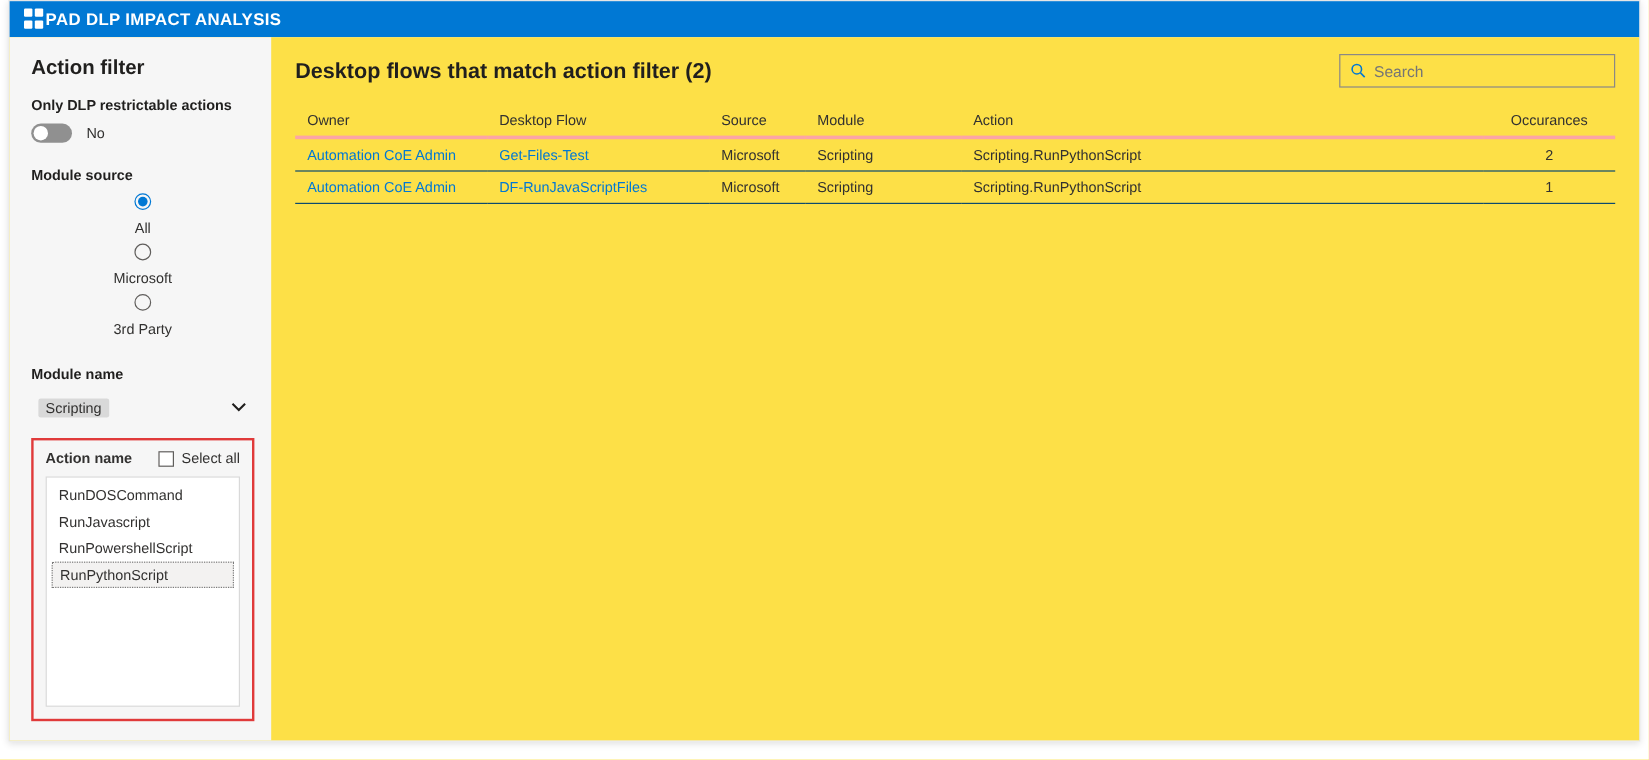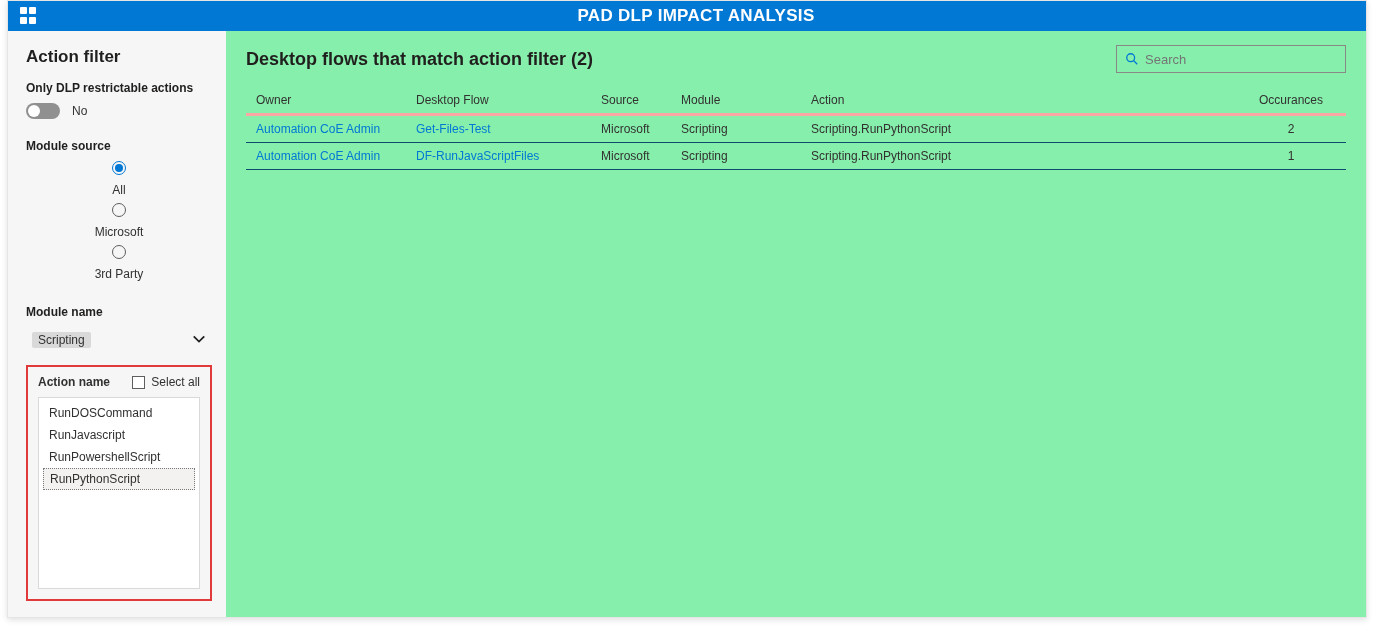--- a/index.html
+++ b/index.html
@@ -35,29 +35,29 @@
       gap: 2px;
       flex-wrap: wrap;
       width: 18px;
       height: 18px;
     }
     .titlebar-icon span {
       width: 7px; height: 7px; background: #fff; border-radius: 1px;
     }
     .titlebar-title {
       flex: 1;
-      text-align: center;
+      text-align: left;
       font-weight: 600;
-      font-size: 17px;
+      font-size: 14px;
       letter-spacing: .3px;
     }
     .body-area {
       flex: 1;
       display: flex;
-      background: #86efac;
+      background: #fde047;
     }
     .sidebar {
       width: 218px;
       background: #f6f6f6;
       padding: 16px 14px 16px 18px;
       display: flex;
       flex-direction: column;
     }
     .sidebar h1 {
       font-size: 17px;

